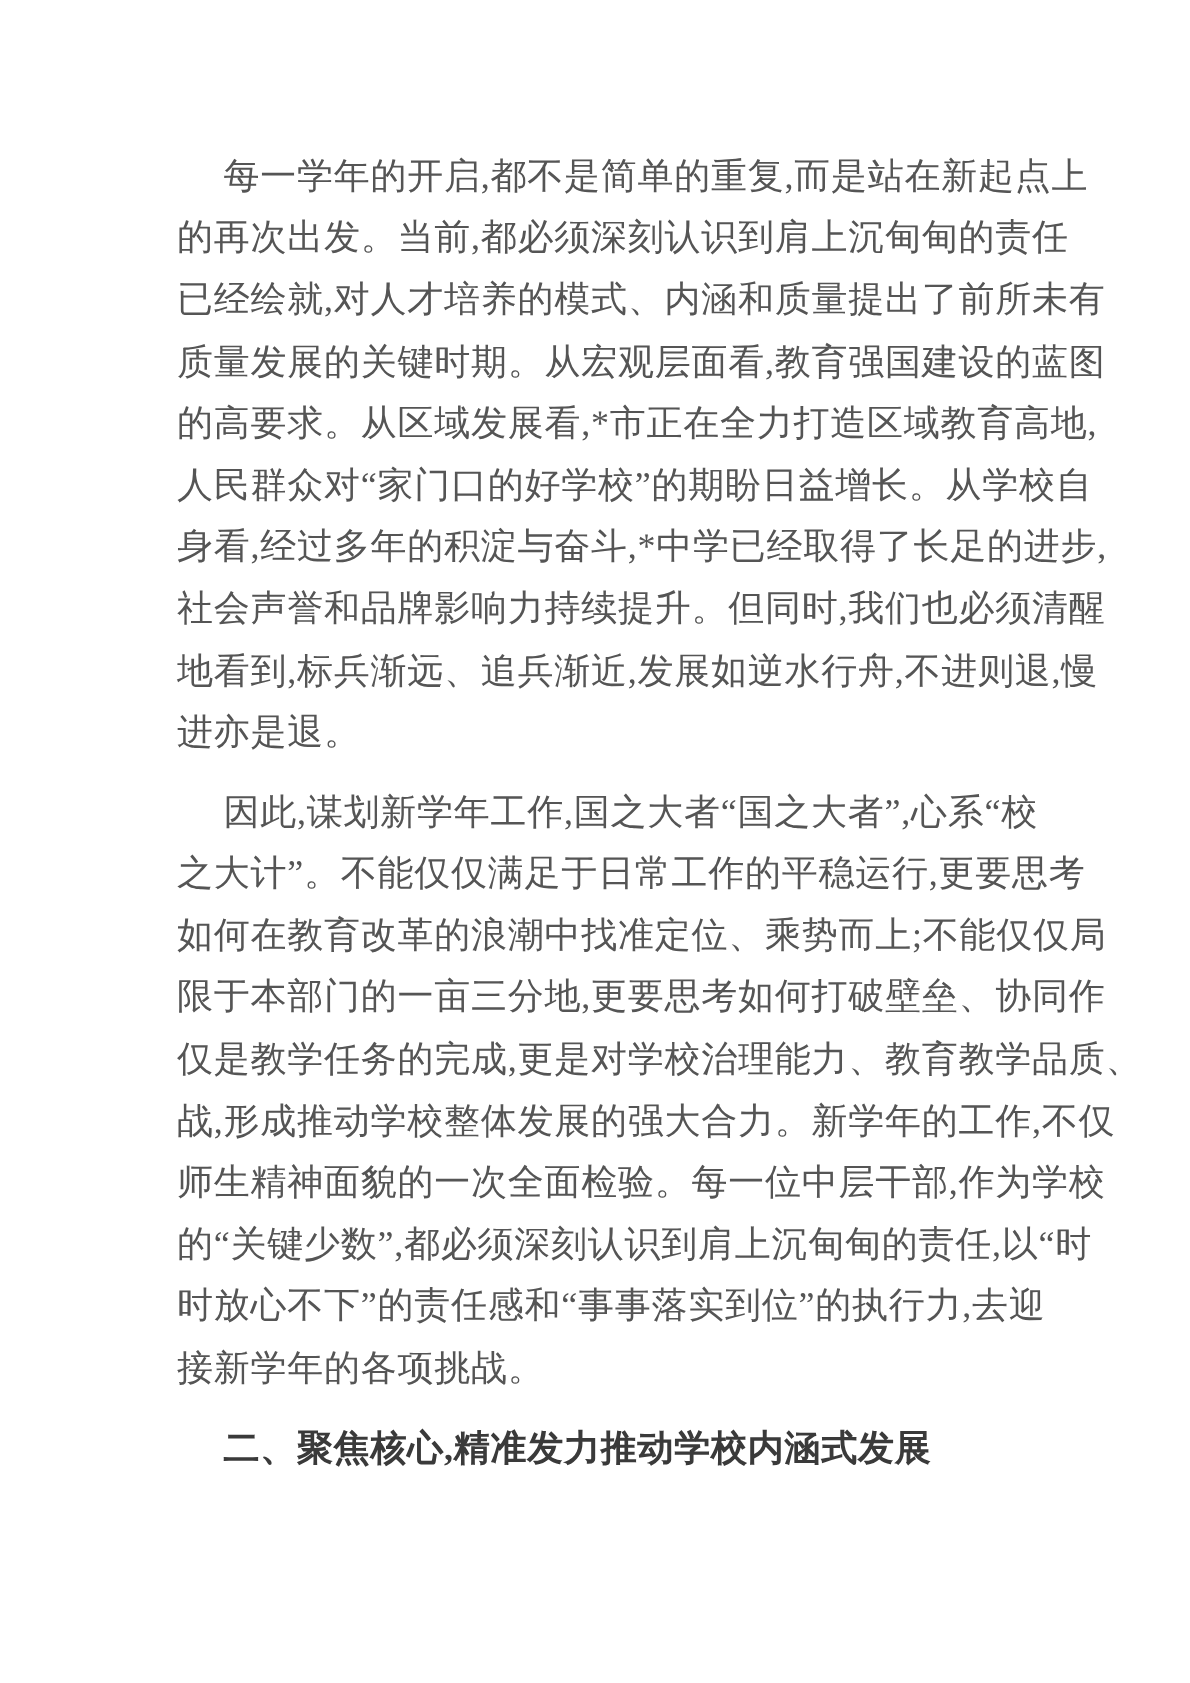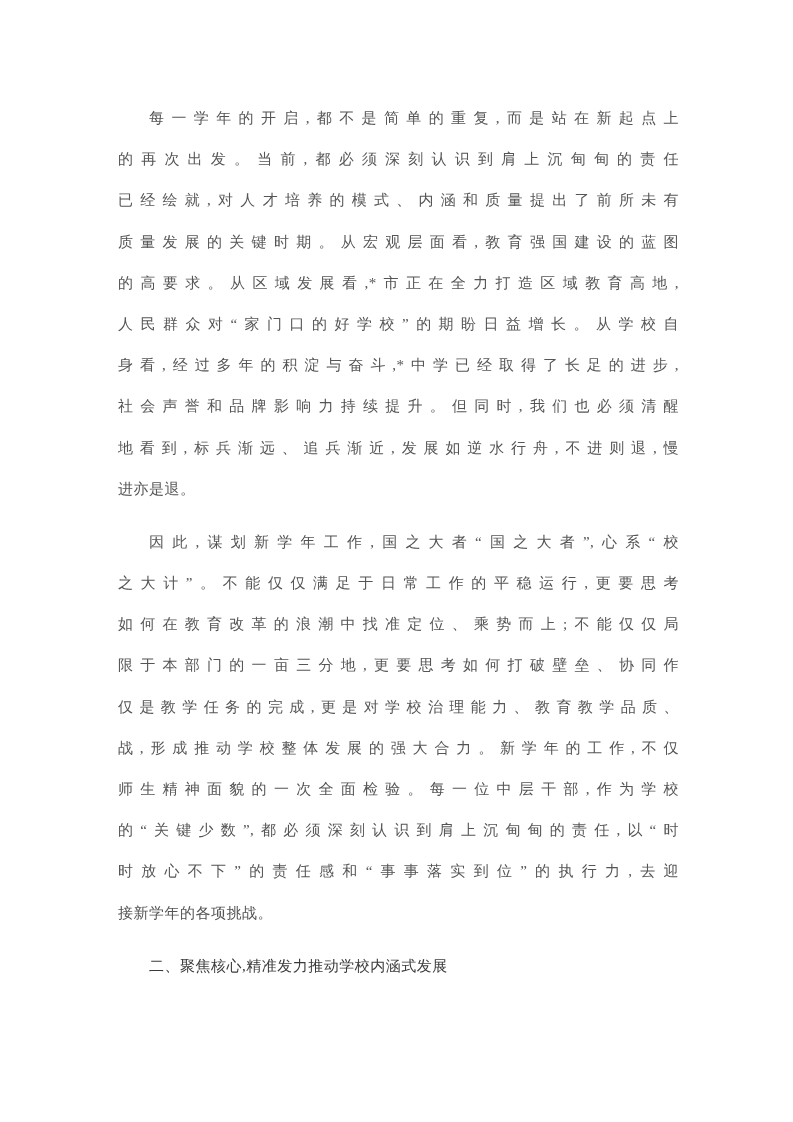--- a/index.html
+++ b/index.html
@@ -24,36 +24,36 @@
   .para {
     margin: 0;
   }
   .para + .para {
     margin-top: 12px;
   }
   .line {
     display: block;
     height: 41.2px;
     line-height: 41.2px;
-    font-size: 15px;
+    font-size: 24px;
     letter-spacing: 0.5px;
     color: #555555;
     text-align: justify;
     text-align-last: justify;
     white-space: nowrap;
     overflow: visible;
   }
   .line.first-line {
     text-indent: 31px;
   }
   .line.last-line {
     text-align-last: left;
   }
   .para.heading .line {
-    font-weight: normal;
+    font-weight: bold;
     color: #3a3a3a;
     text-align-last: left;
   }
 </style>
 </head>
 <body>
 
 <div class="page">
   <div class="content" id="doc-body">
       <div class="para">

